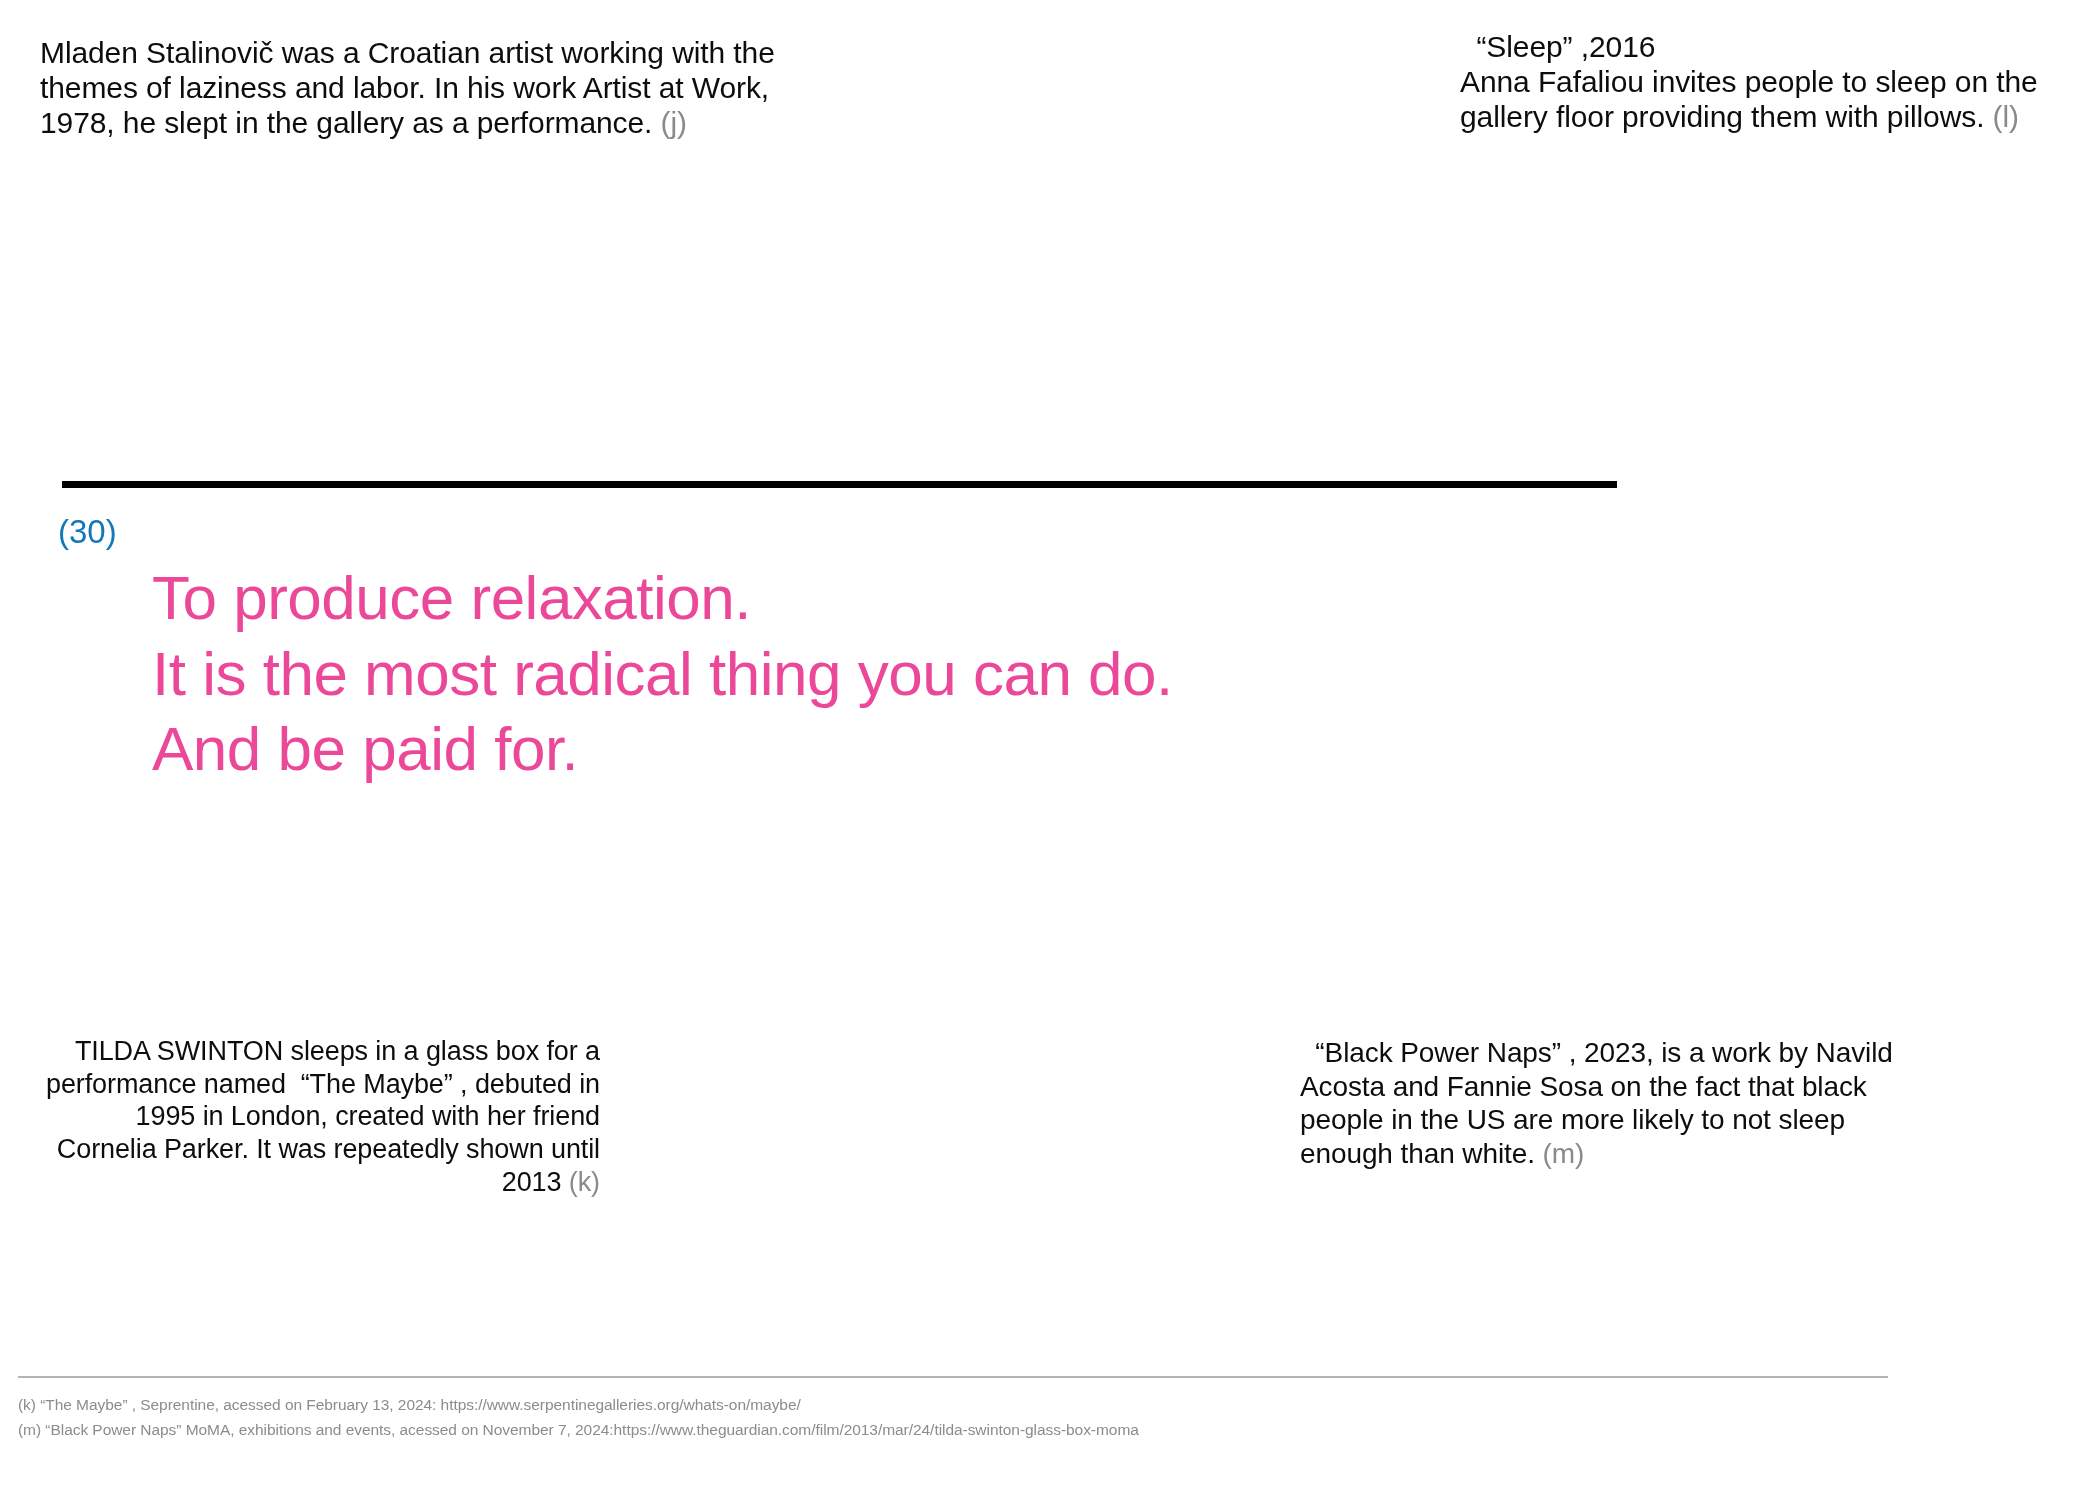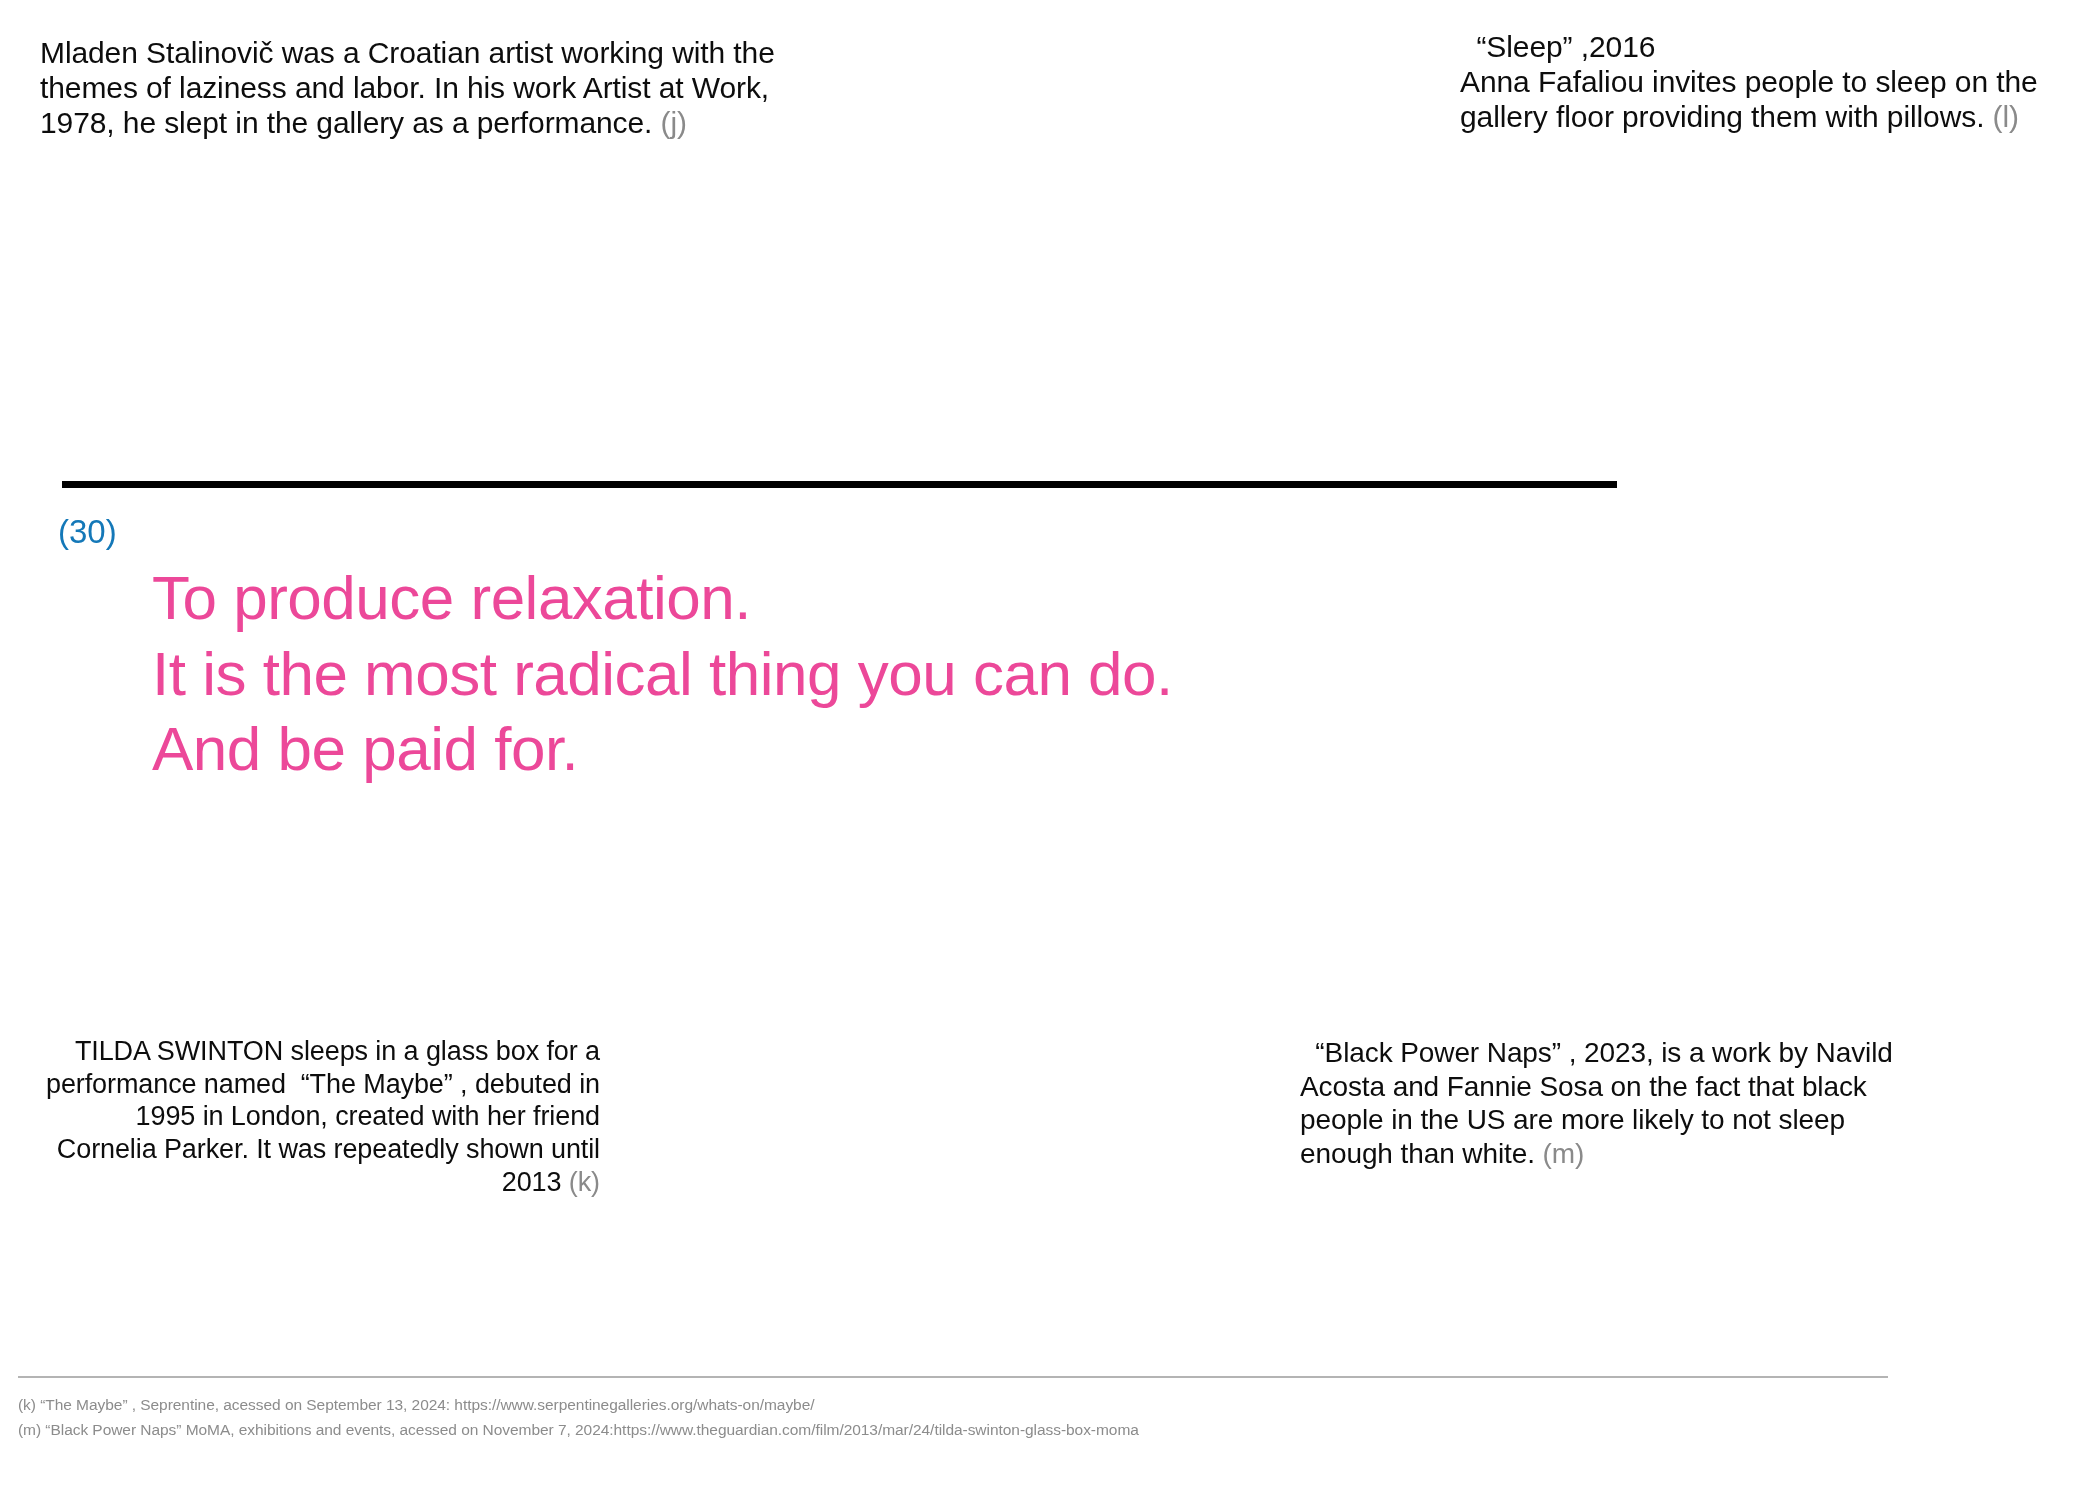--- a/index.html
+++ b/index.html
@@ -124,15 +124,15 @@
 <div class="abs" id="quote-text">To produce relaxation.
 It is the most radical thing you can do.
 And be paid for.</div>
 
 <div class="abs note" id="note-tilda"><span>TILDA SWINTON sleeps in a glass box for a performance named  “The Maybe” , debuted in 1995 in London, created with her friend Cornelia Parker. It was repeatedly shown until 2013 </span><span class="ref">(k)</span></div>
 
 <div class="abs note" id="note-bpn"><span>  “Black Power Naps” , 2023, is a work by Navild Acosta and Fannie Sosa on the fact that black people in the US are more likely to not sleep enough than white. </span><span class="ref">(m)</span></div>
 
 <div class="abs" id="footnote-rule"></div>
 <div class="abs" id="footnotes">
-  <span class="fn-line">(k)   “The Maybe” , Seprentine, acessed on September 13, 2024: https://www.serpentinegalleries.org/whats-on/maybe/</span>
+  <span class="fn-line">(k)   “The Maybe” , Seprentine, acessed on February 13, 2024: https://www.serpentinegalleries.org/whats-on/maybe/</span>
   <span class="fn-line">(m)   “Black Power Naps” MoMA, exhibitions and events, acessed on November 7, 2024:https://www.theguardian.com/film/2013/mar/24/tilda-swinton-glass-box-moma</span>
 </div>
 
 </body></html>

